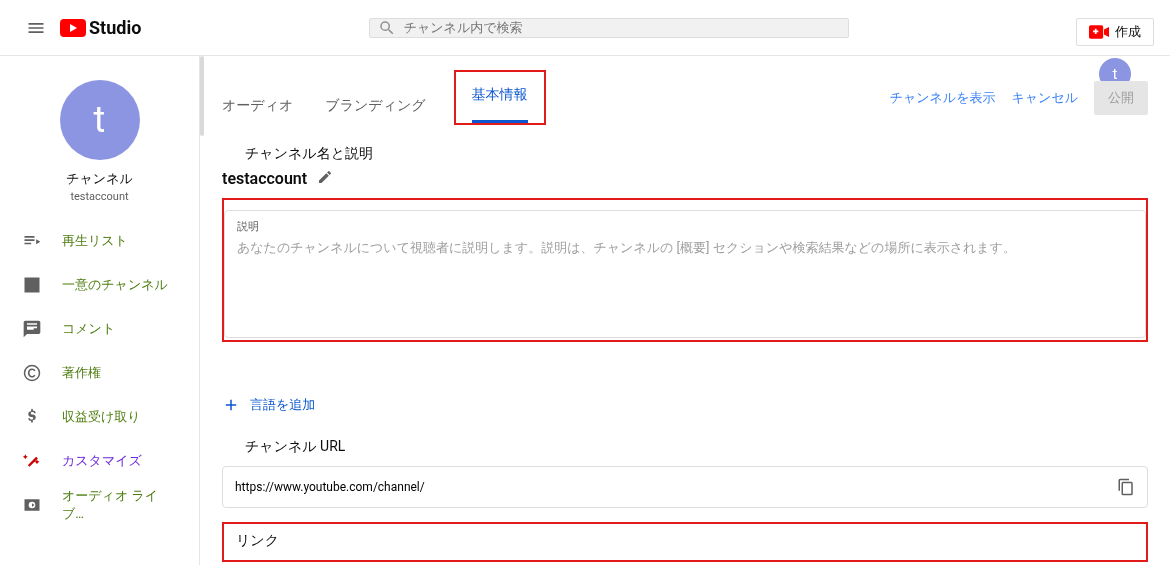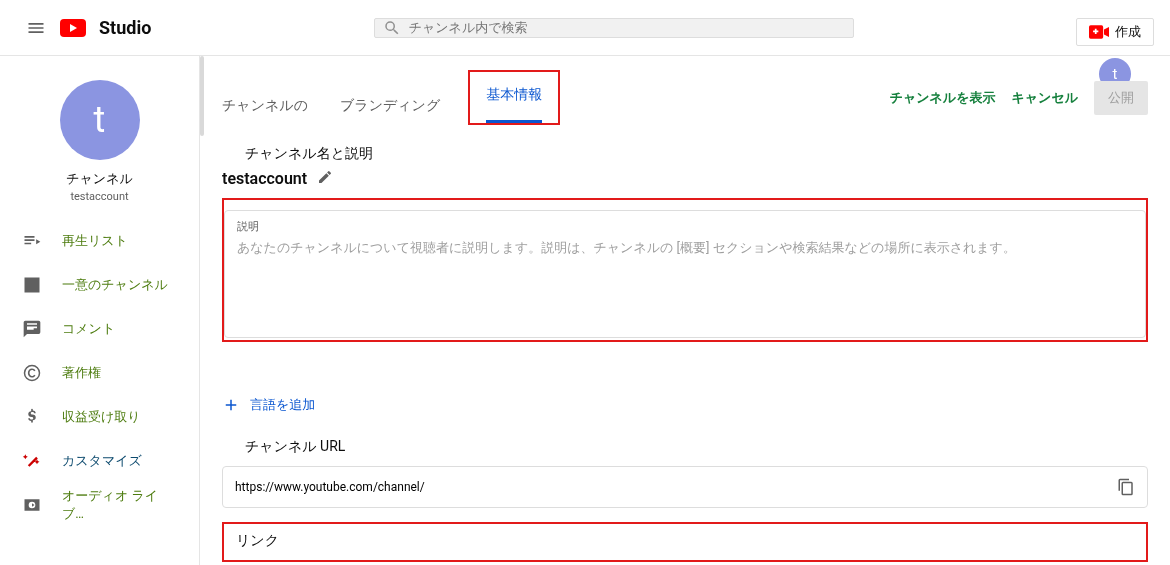--- a/index.html
+++ b/index.html
@@ -19,32 +19,32 @@
 .avatar-top { width: 32px; height: 32px; border-radius: 50%; background: #8b95e1; color: #fff; display: flex; align-items: center; justify-content: center; font-size: 15px; }
 
 
 .body-wrap { display: flex; height: calc(100% - 56px); }
 .sidebar { width: 200px; border-right: 1px solid #e5e5e5; overflow-y: auto; }
 .channel-block { text-align: center; padding: 24px 0 16px; }
 .avatar-large { width: 80px; height: 80px; border-radius: 50%; background: #8b95e1; color: #fff; display: flex; align-items: center; justify-content: center; font-size: 36px; margin: 0 auto 10px; }
 .channel-label { font-size: 13px; font-weight: 500; }
 .channel-name-small { font-size: 11px; color: #606060; margin-top: 2px; }
 .nav-item { display: flex; align-items: center; gap: 20px; padding: 0 22px; height: 44px; font-size: 13px; color: #4d7c0f; cursor: pointer; }
-.nav-item.active { color: #0c4a6e; }
+.nav-item.active { color: #6d28d9; }
 .nav-item .icon { width: 20px; display: flex; justify-content: center; }
 
 .main { flex: 1; overflow-y: auto; padding: 0 22px 40px; position: relative; }
 .scroll-indicator { position: absolute; left: 0; top: 0; width: 4px; height: 80px; background: rgba(0,0,0,0.15); border-radius: 2px; }
 
 .topbar { display: flex; align-items: center; justify-content: space-between; padding-top: 14px; }
 .tabs { display: flex; gap: 32px; align-items: flex-end; }
 .tab { font-size: 14px; color: #606060; padding: 10px 0; cursor: pointer; font-weight: 500; }
 .tab.active { color: #0b57d0; }
 .actions { display: flex; align-items: center; gap: 16px; font-size: 13px; }
-.link-action { color: #15803d; cursor: pointer; font-weight: 700; }
+.link-action { color: #3b82f6; cursor: pointer; font-weight: 400; }
 .publish-btn { background: #e5e5e5; color: #9e9e9e; padding: 8px 14px; border-radius: 2px; font-weight: 500; cursor: default; }
 
 .redbox { border: 2px solid #e21a1a; }
 .tab-redbox { padding: 4px 16px 0; margin-left: -4px; }
 .tab-underline { border-bottom: 3px solid #0b57d0; margin-top: 6px; }
 
 .section-title { font-size: 14px; font-weight: 400; color: #0d0d0d; margin-left: 23px; }
 .channel-name-row { display: flex; align-items: center; gap: 10px; margin-top: 6px; }
 .channel-name { font-size: 16px; font-weight: 600; }
 .pen-icon { cursor: pointer; }
@@ -74,21 +74,21 @@
   <div class="menu-btn">
     <svg width="20" height="20" viewBox="0 0 24 24">
         <path fill="#606060" d="M3 6h18v2H3V6zm0 5h18v2H3v-2zm0 5h18v2H3v-2z"></path>
       </svg>
   </div>
   <div class="logo">
     <svg width="26" height="18" viewBox="0 0 26 18">
         <rect width="26" height="18" rx="4" fill="#ff0000"></rect>
         <path fill="#fff" d="M10 5l7 4-7 4V5z"></path>
       </svg>
-    <span style="font-weight:700;font-size:18px;margin-left:12px;">Studio</span>
+    <span style="font-weight:700;font-size:18px;margin-left:2px;">Studio</span>
   </div>
   <div class="search-wrap">
     <div class="search-box">
       <svg width="18" height="18" viewBox="0 0 24 24">
           <path fill="#909090" d="M15.5 14h-.79l-.28-.27A6.471 6.471 0 0016 9.5 6.5 6.5 0 109.5 16a6.471 6.471 0 004.23-1.57l.27.28v.79l5 4.99L20.49 19l-4.99-5zM9.5 14A4.5 4.5 0 1114 9.5 4.5 4.5 0 019.5 14z"></path>
         </svg>
       <input type="text" placeholder="チャンネル内で検索" style="">
     </div>
   </div>
   <div class="header-right">
@@ -175,21 +175,21 @@
       <span>オーディオ ライブ…</span>
     </div>
 
   </div>
 
   <div class="main">
     <div class="scroll-indicator"></div>
 
     <div class="topbar">
       <div class="tabs">
-        <div class="tab">チャンネルの</div>
+        <div class="tab">オーディオ</div>
         <div class="tab">ブランディング</div>
         <div class="redbox tab-redbox">
           <div class="tab active">基本情報</div>
           <div class="tab-underline"></div>
         </div>
       </div>
       <div class="actions">
         <span class="link-action">チャンネルを表示</span>
         <span class="link-action">キャンセル</span>
         <span class="publish-btn">公開</span>

